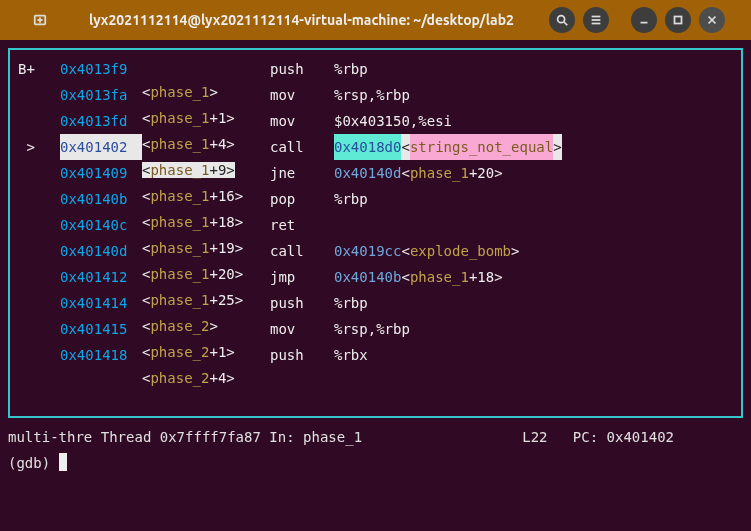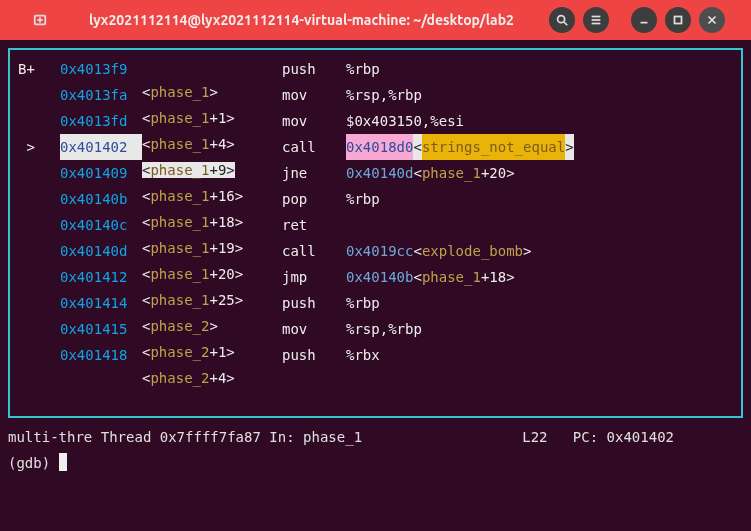--- a/index.html
+++ b/index.html
@@ -1,43 +1,43 @@
 <!DOCTYPE html>
 <html><head>
 <meta charset="utf-8">
 <style>
   * { margin:0; padding:0; box-sizing:border-box; }
   body { background:#1c1c1c; font-family:"DejaVu Sans Mono","Ubuntu Mono",monospace; font-size:14px; color:#eee; width:751px; height:531px; overflow:hidden; }
-  .titlebar { height:40px; background:#ef4444; display:flex; align-items:center; padding:0 26px; gap:8px; }
+  .titlebar { height:40px; background:#a16207; display:flex; align-items:center; padding:0 26px; gap:8px; }
   .tb-btn { width:28px; height:28px; border-radius:5px; display:flex; align-items:center; justify-content:center; color:#ddd; }
   .tb-btn.circ { border-radius:50%; background:#3d3d3d; width:26px; height:26px; }
   .tb-btn.circ.close { background:#4d4d4d; }
   .tb-btn svg { width:14px; height:14px; stroke:#ddd; stroke-width:2; fill:none; }
   .title { flex:1; text-align:center; color:#eee; font-family:"Ubuntu",sans-serif; font-weight:bold; font-size:14px; }
   .term { background:#300a24; height:491px; padding:8px 0 0 0; color:#e0e0e0; }
   .panel { border:2px solid #35c5cc; margin:0 8px; padding:6px 4px 2px 4px; height:370px; overflow:hidden; }
   .row { display:flex; white-space:pre; line-height:26px; height:26px; }
   .gut { width:46px; display:inline-block; color:#eee; padding-left:4px; }
   .addr { color:#0ea5e9; }
   .sym  { color:#bfa24a; }
   .angle{ color:#eee; }
   .mnem { color:#eee; }
   .arg  { color:#eee; }
   .tgtaddr { color:#6fa8dc; }
   .tgtsym  { color:#bfa24a; }
   .hl .addr, .hl .sym, .hl .angle { background:#e8e8e8; }
   .hl .addr { color:#2a4d9e; }
   .hl .sym  { color:#7a5b20; }
   .hl .angle{ color:#222; }
-  .hl .tgtaddr { background:#f9a8d4; color:#2a4d9e; }
-  .hl .tgtsym  { background:#eab308; color:#7a5b20; }
+  .hl .tgtaddr { background:#5eead4; color:#2a4d9e; }
+  .hl .tgtsym  { background:#f9a8d4; color:#7a5b20; }
   .hl .tgtang  { background:#e8e8e8; color:#222; }
   .col-addr { width:82px; display:inline-block; }
   .col-sym  { width:128px; display:inline-block;margin-top:23px; }
-  .col-mn   { width:64px;  display:inline-block;margin-left:12px; }
+  .col-mn   { width:64px;  display:inline-block; }
   .status { padding:6px 8px 0 8px; white-space:pre; line-height:26px; }
   .gdb { padding:0 8px; line-height:26px; white-space:pre; }
   .cursor { display:inline-block; width:8px; height:18px; background:#eee; vertical-align:-3px; }
 </style>
 </head>
 <body>
 
 <div class="titlebar">
   <div class="tb-btn">
     <svg viewBox="0 0 16 16">

